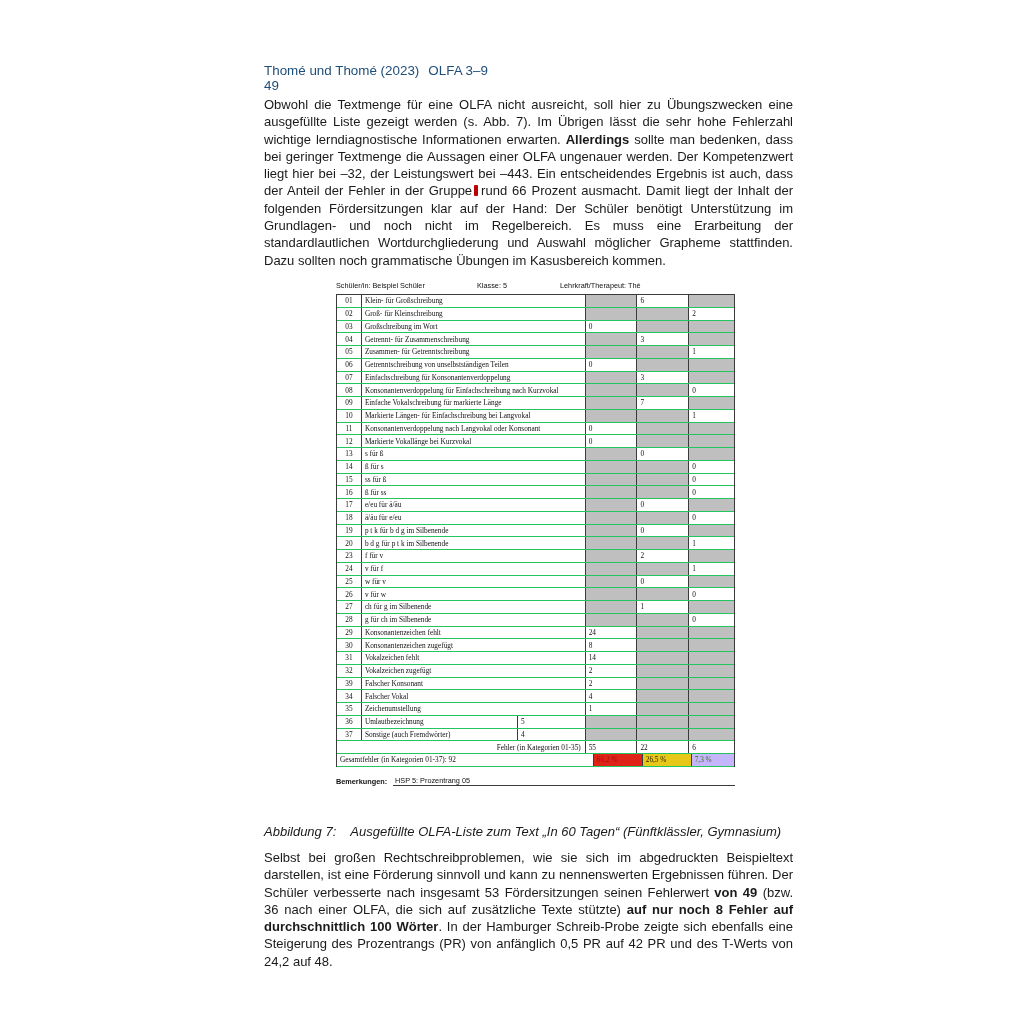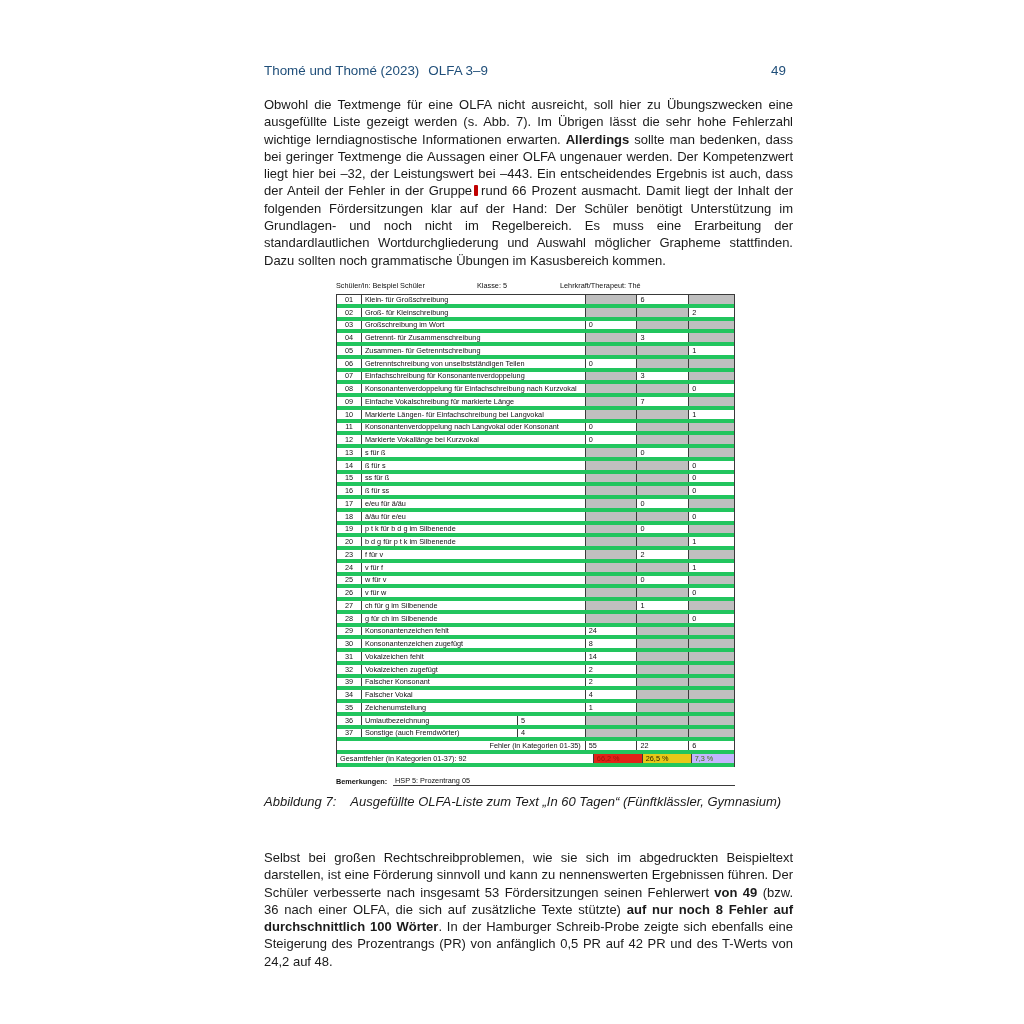--- a/index.html
+++ b/index.html
@@ -1,37 +1,37 @@
 <!DOCTYPE html>
 <html lang="de"><head>
 <meta charset="utf-8">
 <style>
   html,body{margin:0;padding:0;}
   body{background:#fff;}
   .page{position:relative;width:1024px;height:1024px;background:#ffffff;overflow:hidden;
         font-family:"Liberation Sans", sans-serif;color:#1a1a1a;}
   .running-header{position:absolute;left:264px;top:63px;width:522px;display:flex;
-        justify-content:space-between;font-size:13.4px;color:#1f4e79;}
+        justify-content:space-between;font-size:13.4px;color:#1f4e79;flex-direction:column;}
   .rh-left .work{margin-left:9px;}
   .body-text{position:absolute;left:264px;width:529px;font-size:13px;line-height:17.3px;
         text-align:justify;margin:0;hyphens:auto;-webkit-hyphens:auto;}
   .para1{top:96px;}
   .para2{top:849px;}
   .b{font-weight:bold;}
   .red-bar{display:inline-block;width:4px;height:11px;background:#c00000;border-radius:1px;
         vertical-align:-1px;margin:0 3px 0 2px;}
 
   
   .figure{position:absolute;left:336px;top:281px;width:399px;font-size:7.3px;color:#111;}
   .form-header{display:flex;height:13px;align-items:flex-start;}
   .fh-student{width:141px;}
   .fh-class{width:83px;}
   .fh-teacher{flex:1;}
   .olfa-table{border:1px solid #3a3a3a;border-bottom:none;box-sizing:border-box;}
-  .t-row{display:flex;height:12.75px;border-bottom:4px solid #22c55e;box-sizing:border-box;}
+  .t-row{display:flex;height:12.75px;border-bottom:1px solid #22c55e;box-sizing:border-box;font-family:Liberation Serif, serif;}
   .cell{box-sizing:border-box;border-left:1px solid #3a3a3a;display:flex;align-items:center;
         padding-left:3px;overflow:hidden;white-space:nowrap;}
   .cell:first-child{border-left:none;}
   .c-num{width:24px;justify-content:center;padding-left:0;}
   .c-label{width:225px;}
   .c-label-s{width:157px;}
   .c-val{width:68px;}
   .c-g1{width:52px;}
   .c-g2{width:52px;}
   .c-g3{width:46px;}
@@ -44,21 +44,21 @@
   .c-s4{width:82px;justify-content:center;padding-left:0;}
   .gray{background:#bfbfbf;}
   .white{background:#ffffff;}
   .red{background:#e02318;color:#9b130b;}
   .yellow{background:#e7c818;color:#2b2200;}
   .green{background:#c4b5fd;color:#3f6e10;}
   .remarks{display:flex;margin-top:7px;align-items:flex-end;height:12px;}
   .remarks-label{font-weight:bold;margin-right:6px;}
   .remarks-value{flex:1;border-bottom:1px solid #3a3a3a;padding-left:2px;}
 
-  .caption{position:absolute;left:264px;top:794px;width:529px;margin:0;font-style:italic;
+  .caption{position:absolute;left:264px;top:824px;width:529px;margin:0;font-style:italic;
         font-size:13px;}
   .cap-label{margin-right:14px;}
 </style>
 </head>
 <body>
 
 <div class="page">
 
   <div class="running-header">
     <span class="rh-left"><span>Thomé und Thomé (2023)</span><span class="work">OLFA 3–9</span></span>

